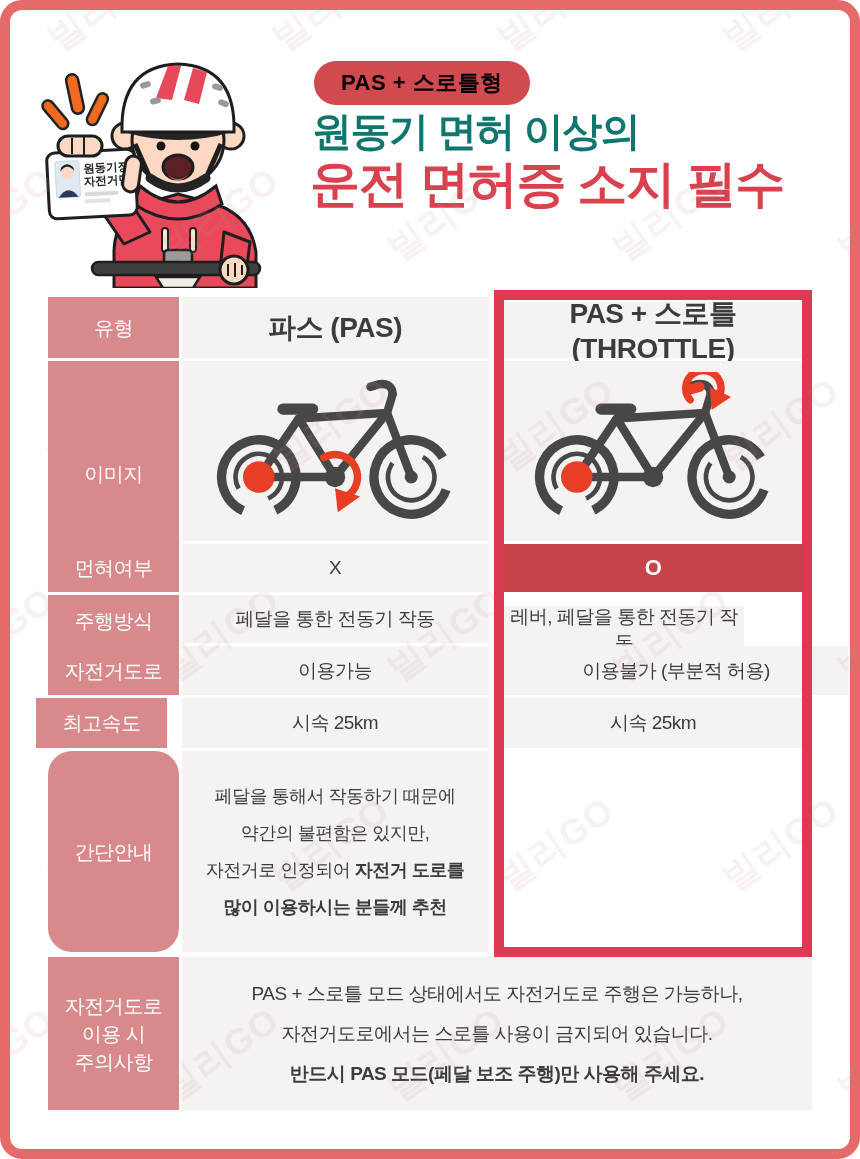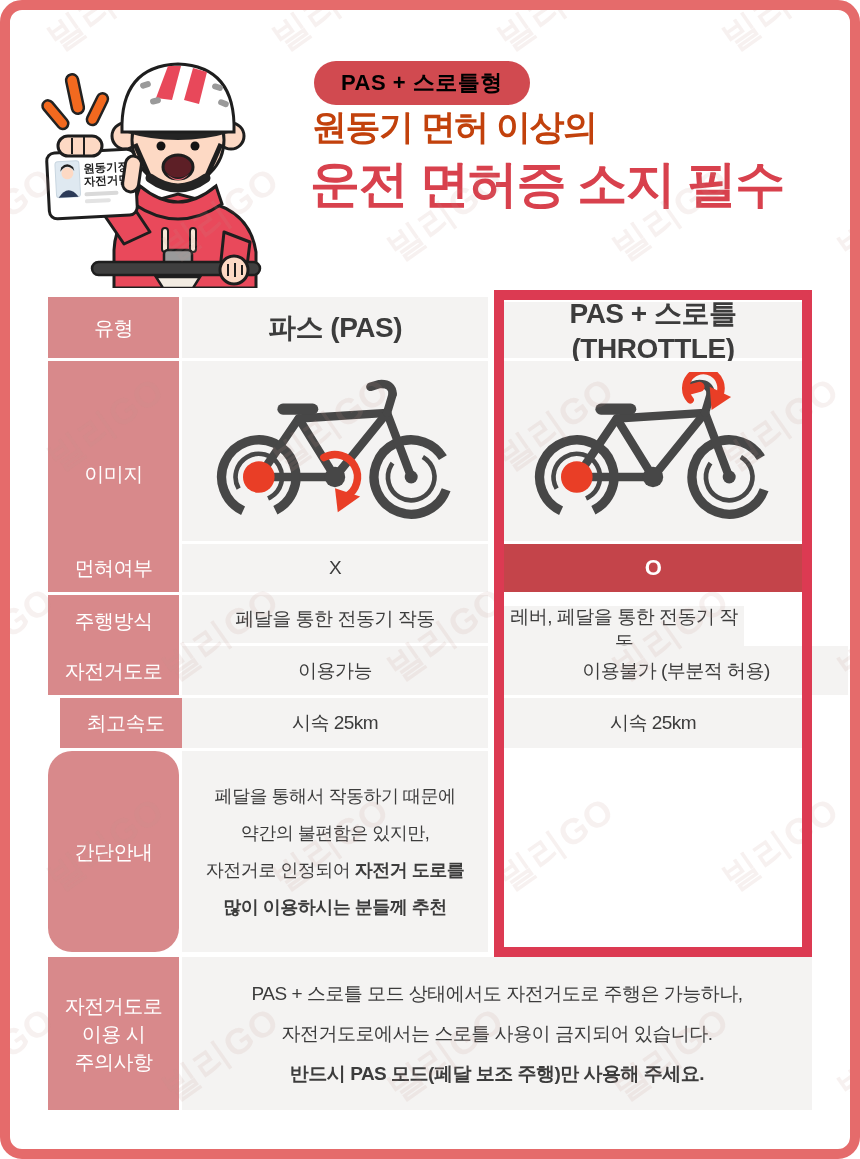--- a/index.html
+++ b/index.html
@@ -21,22 +21,22 @@
     font-family:"Liberation Sans","DejaVu Sans",sans-serif;color:var(--text-dark);
   }
   .frame{position:absolute;inset:0;border:10px solid var(--page-border);border-radius:22px;
     pointer-events:none;z-index:50;box-sizing:border-box;}
   .watermarks{position:absolute;inset:0;z-index:4;pointer-events:none;overflow:hidden;}
   .wm{position:absolute;font-size:36px;font-weight:800;color:rgba(190,150,142,0.13);
     transform:rotate(-35deg);letter-spacing:1px;white-space:nowrap;}
   .illus{position:absolute;left:28px;top:36px;z-index:2;}
   .badge{position:absolute;left:314px;top:61px;z-index:3;background:var(--badge-bg);color:#000000;
     font-weight:700;font-size:22px;padding:7px 27px;border-radius:22px;letter-spacing:0.5px;}
-  .title1{position:absolute;left:312px;top:104px;z-index:3;font-size:35px;font-weight:600;
-    color:#c2410c;letter-spacing:-1.5px;}
+  .title1{position:absolute;left:312px;top:104px;z-index:3;font-size:40px;font-weight:600;
+    color:#0f766e;letter-spacing:-1.5px;}
   .title2{position:absolute;left:310px;top:151px;z-index:3;font-size:50px;font-weight:800;
     color:var(--title-red);letter-spacing:-1.5px;}
   .subtitle{position:absolute;left:312px;top:242px;z-index:3;font-size:17.5px;color:#4a4a4a;
     letter-spacing:-0.5px;}
   .cell{position:absolute;z-index:1;display:flex;align-items:center;justify-content:center;
     background:var(--cell-bg);color:var(--text-dark);font-size:19px;box-sizing:border-box;
     text-align:center;letter-spacing:-0.5px;}
   .label-cell{background:var(--label-bg);color:#fff;font-size:20px;font-weight:500;
     flex-direction:column;line-height:28px;}
   .hdr{font-weight:700;font-size:28px;letter-spacing:-0.5px;}
@@ -212,21 +212,21 @@
   <div class="cell obox" style="left:504px;top:544px;width:298px;height:48px;">O</div>
 
   <div class="cell label-cell" style="left:48px;top:595px;width:131px;height:52px;">주행방식</div>
   <div class="cell" style="left:182px;top:595px;width:306px;height:48px;">페달을 통한 전동기 작동</div>
   <div class="cell" style="left:504px;top:606px;width:240px;height:48px;">레버, 페달을 통한 전동기 작동</div>
 
   <div class="cell label-cell" style="left:48px;top:646px;width:131px;height:49px;">자전거도로</div>
   <div class="cell" style="left:182px;top:646px;width:306px;height:49px;">이용가능</div>
   <div class="cell" style="left:504px;top:646px;width:344px;height:49px;">이용불가 (부분적 허용)</div>
 
-  <div class="cell label-cell" style="left:60px;top:698px;width:131px;height:50px;">최고속도</div>
+  <div class="cell label-cell" style="left:36px;top:698px;width:131px;height:50px;">최고속도</div>
   <div class="cell" style="left:182px;top:698px;width:306px;height:50px;">시속 25km</div>
   <div class="cell" style="left:504px;top:698px;width:298px;height:50px;">시속 25km</div>
 
   <div class="cell label-cell" style="left:48px;top:751px;width:131px;height:201px;border-radius:24px;">간단안내</div>
   <div class="cell multi guide-cell" style="left:182px;top:751px;width:306px;height:201px;">
     <div>페달을 통해서 작동하기 때문에</div>
     <div>약간의 불편함은 있지만,</div>
     <div><span>자전거로 인정되어 </span><span class="b">자전거 도로를</span></div>
     <div class="b">많이 이용하시는 분들께 추천</div>
   </div>

